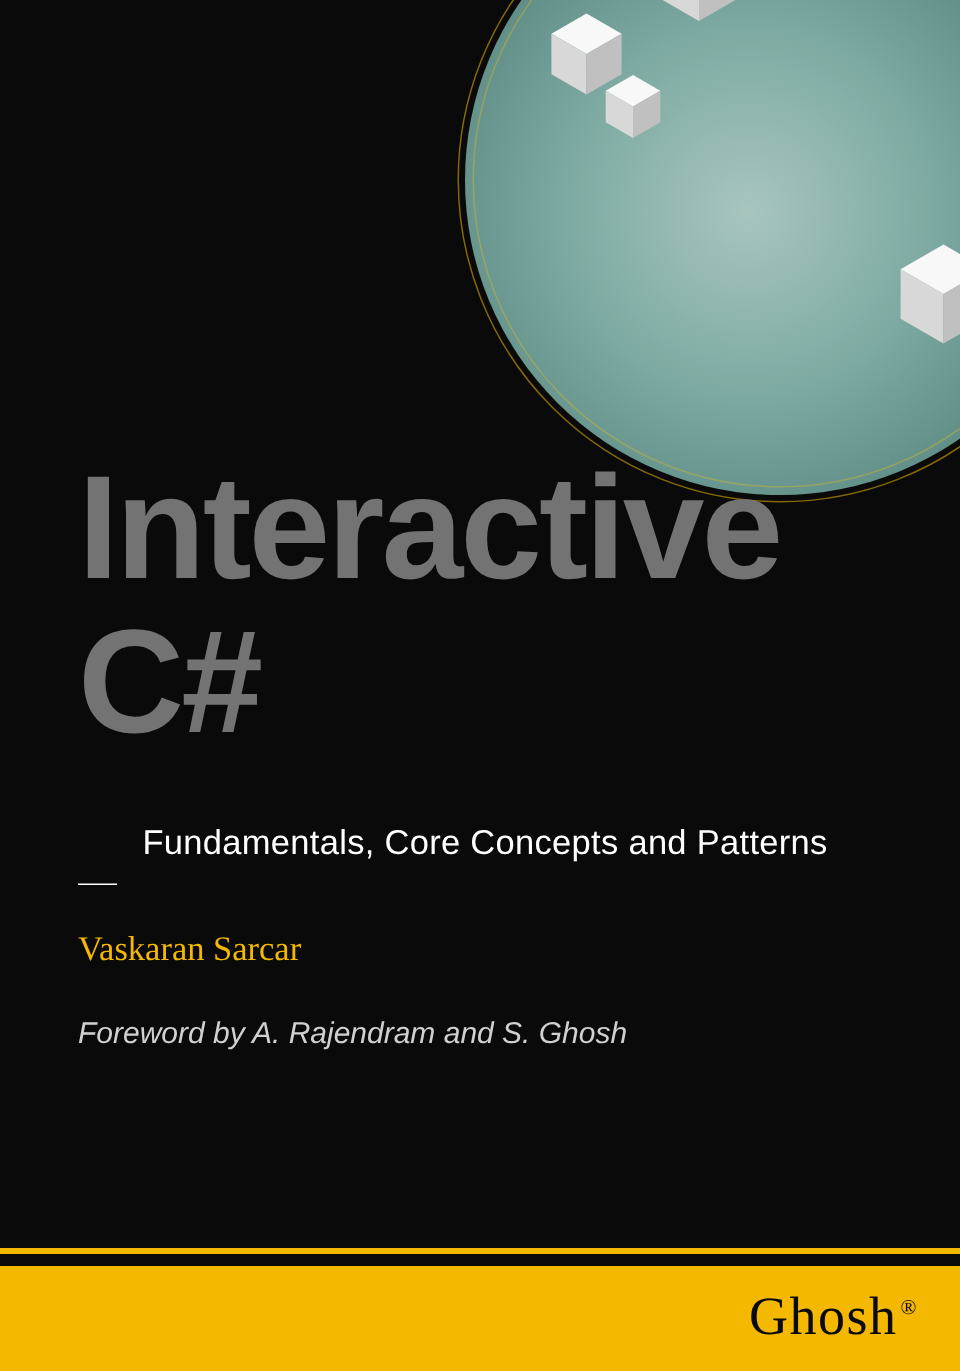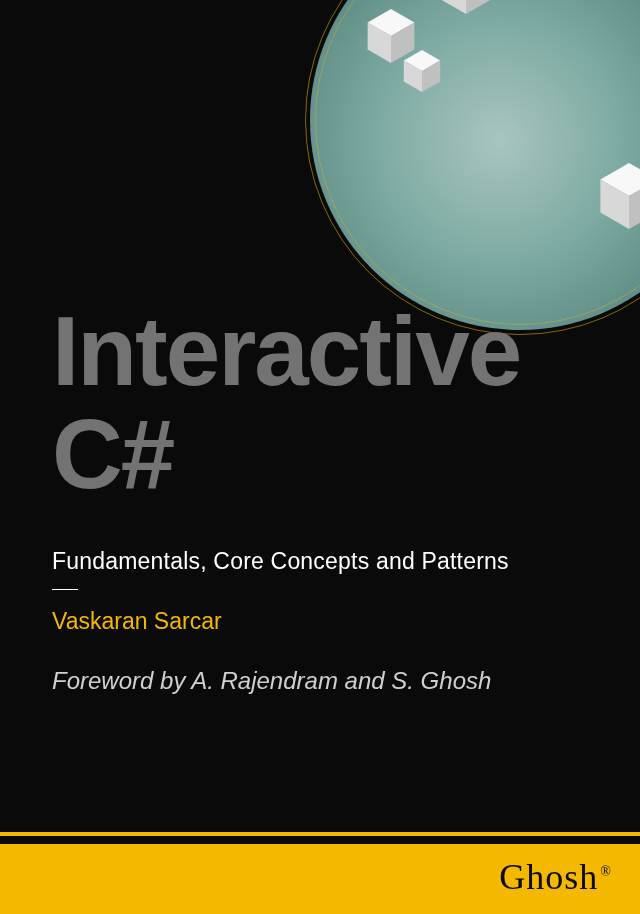--- a/index.html
+++ b/index.html
@@ -40,36 +40,38 @@
   font-weight: 600;
   line-height: 1.05;
   letter-spacing: -2px;
 }
 .subtitle {
   color: #ffffff;
   font-size: 23px;
   font-weight: 400;
   margin-top: 42px;
   letter-spacing: 0.2px;
+  margin-left: 43px;
 }
 .rule {
   width: 26px;
   height: 1px;
   background: #ffffff;
   margin-top: 14px;
 }
 .author {
   color: #f5b800;
   font-size: 23px;
   font-weight: 400;
-  margin-top: 18px;
+  margin-top: 30px;
+  font-family: Liberation Serif, serif;
 }
 .foreword {
   color: #d0d0d0;
-  font-size: 24px;
+  font-size: 20px;
   font-style: italic;
   font-weight: 400;
   margin-top: 32px;
 }
 .footer-band {
   position: absolute;
   bottom: 0;
   left: 0;
   right: 0;
   height: 100px;

